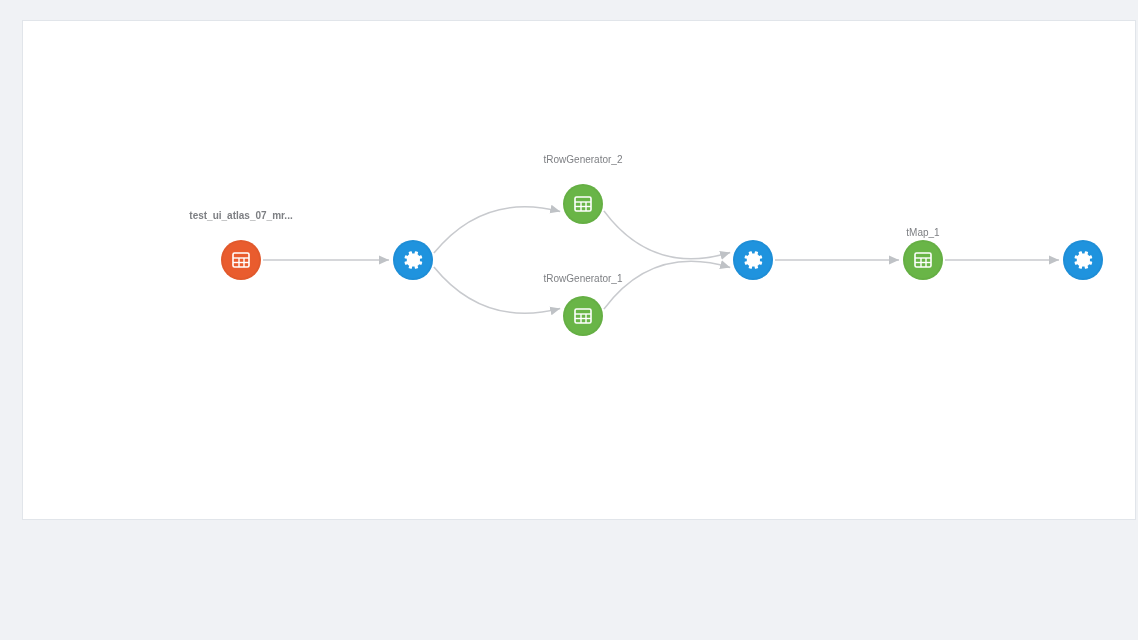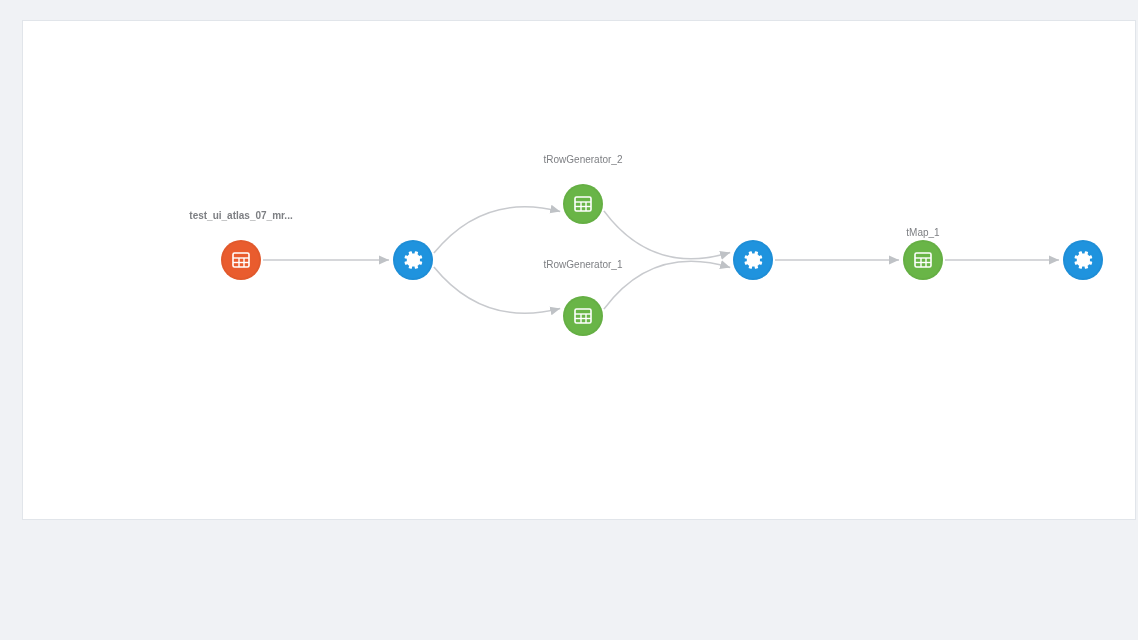--- a/index.html
+++ b/index.html
@@ -114,21 +114,21 @@
           <span>
             <svg width="20" height="20" viewBox="0 0 20 20">
               <rect x="2" y="3" width="16" height="14" rx="1.5" fill="none" stroke="#ffffff" stroke-width="1.6"></rect>
               <line x1="2" y1="8" x2="18" y2="8" stroke="#ffffff" stroke-width="1.4"></line>
               <line x1="2" y1="12.5" x2="18" y2="12.5" stroke="#ffffff" stroke-width="1.4"></line>
               <line x1="8" y1="8" x2="8" y2="17" stroke="#ffffff" stroke-width="1.4"></line>
               <line x1="13" y1="8" x2="13" y2="17" stroke="#ffffff" stroke-width="1.4"></line>
             </svg>
           </span>
         </div>
-        <div class="node-label" style="left: 560px; top: 238px;">tRowGenerator_1</div>
+        <div class="node-label" style="left: 560px; top: 252px;">tRowGenerator_1</div>
         <div class="node blue" style="left: 710px; top: 219px;">
           <span>
             <svg width="22" height="22" viewBox="0 0 24 24">
               <path fill="#ffffff" d="M12 8.5a3.5 3.5 0 1 0 0 7 3.5 3.5 0 0 0 0-7zm9.3 5.1l-1.8-.3a7.6 7.6 0 0 0 0-2.6l1.8-.3a.9.9 0 0 0 .7-1.1l-.5-1.8a.9.9 0 0 0-1.1-.6l-1.7.6a7.7 7.7 0 0 0-1.8-1.8l.6-1.7a.9.9 0 0 0-.6-1.1l-1.8-.5a.9.9 0 0 0-1.1.7l-.3 1.8a7.6 7.6 0 0 0-2.6 0l-.3-1.8a.9.9 0 0 0-1.1-.7l-1.8.5a.9.9 0 0 0-.6 1.1l.6 1.7a7.7 7.7 0 0 0-1.8 1.8l-1.7-.6a.9.9 0 0 0-1.1.6l-.5 1.8a.9.9 0 0 0 .7 1.1l1.8.3a7.6 7.6 0 0 0 0 2.6l-1.8.3a.9.9 0 0 0-.7 1.1l.5 1.8a.9.9 0 0 0 1.1.6l1.7-.6a7.7 7.7 0 0 0 1.8 1.8l-.6 1.7a.9.9 0 0 0 .6 1.1l1.8.5a.9.9 0 0 0 1.1-.7l.3-1.8a7.6 7.6 0 0 0 2.6 0l.3 1.8a.9.9 0 0 0 1.1.7l1.8-.5a.9.9 0 0 0 .6-1.1l-.6-1.7a7.7 7.7 0 0 0 1.8-1.8l1.7.6a.9.9 0 0 0 1.1-.6l.5-1.8a.9.9 0 0 0-.7-1.1zM12 14a2 2 0 1 1 0-4 2 2 0 0 1 0 4z"></path>
             </svg>
           </span>
         </div>
         <div class="node green" style="left: 880px; top: 219px;">
           <span>
             <svg width="20" height="20" viewBox="0 0 20 20">

